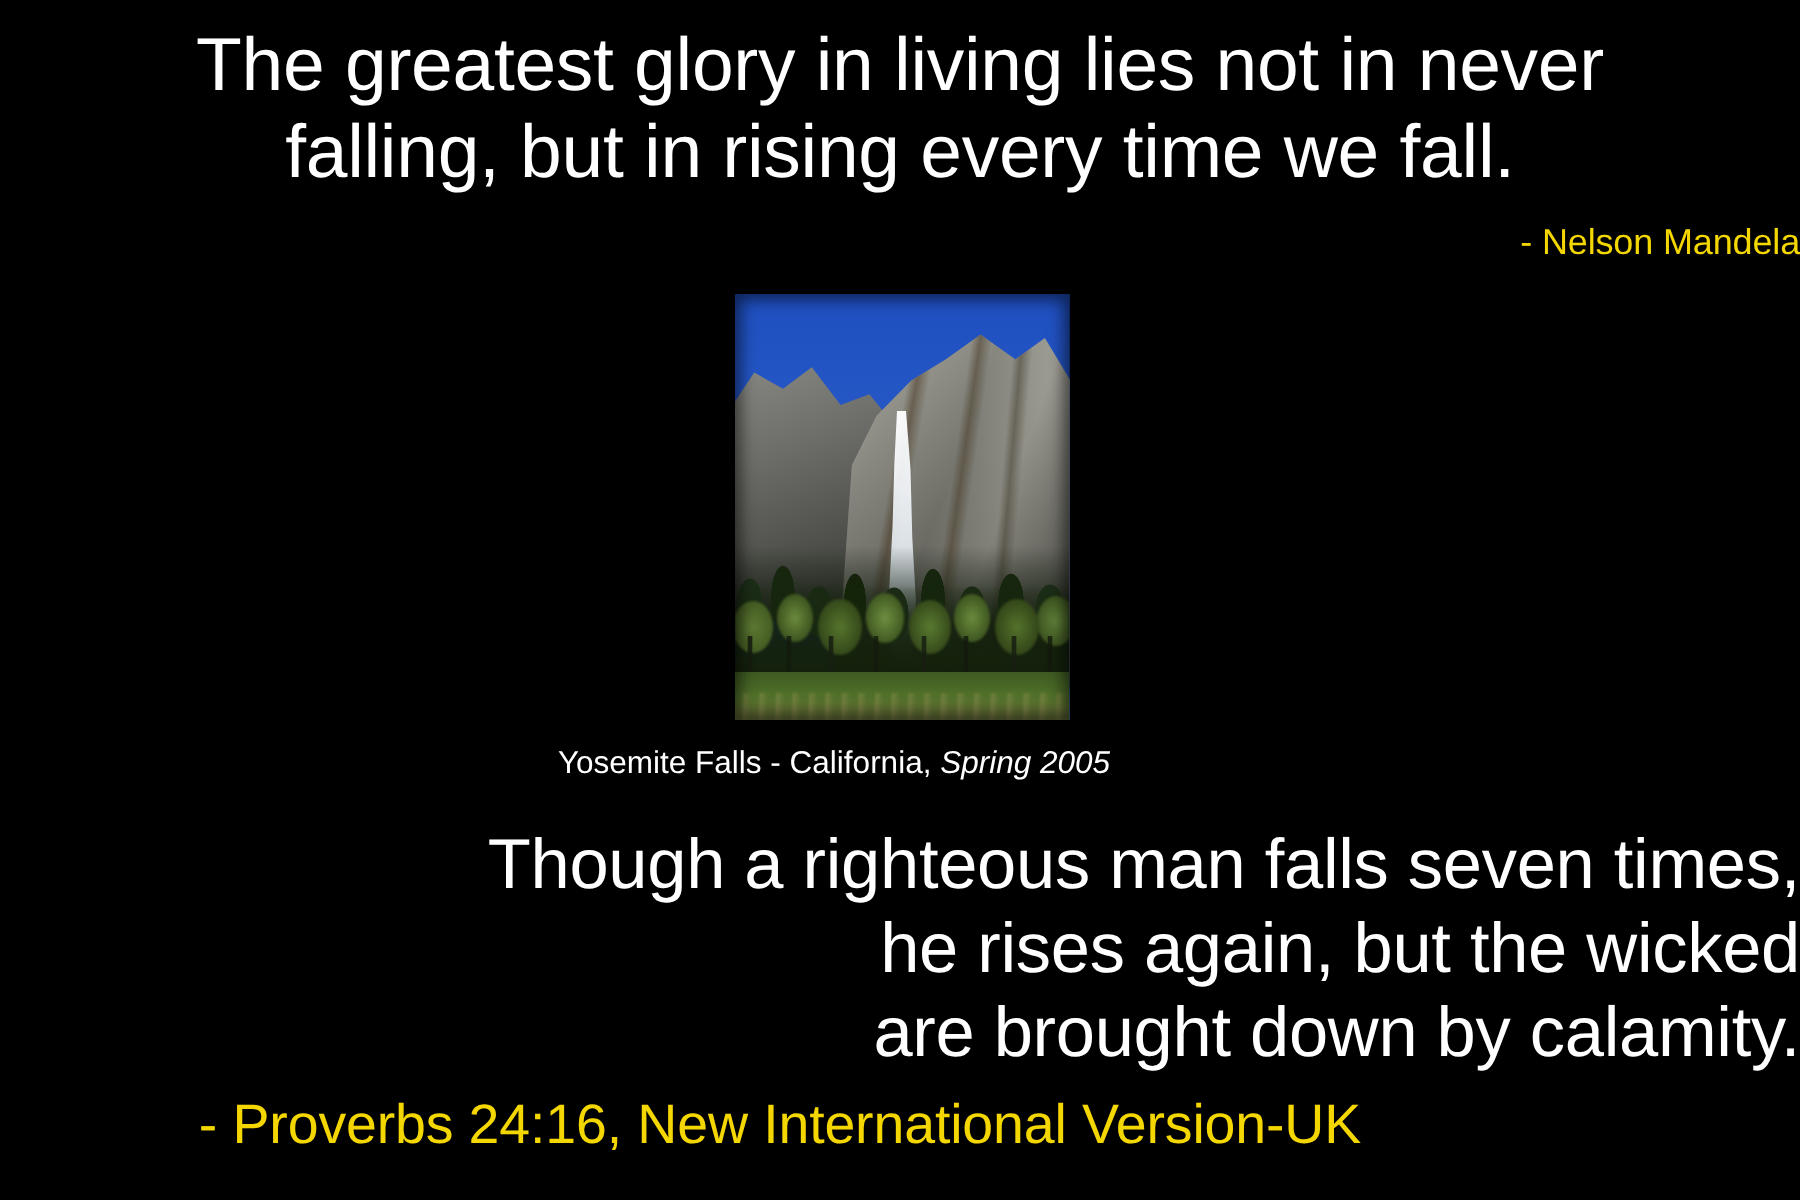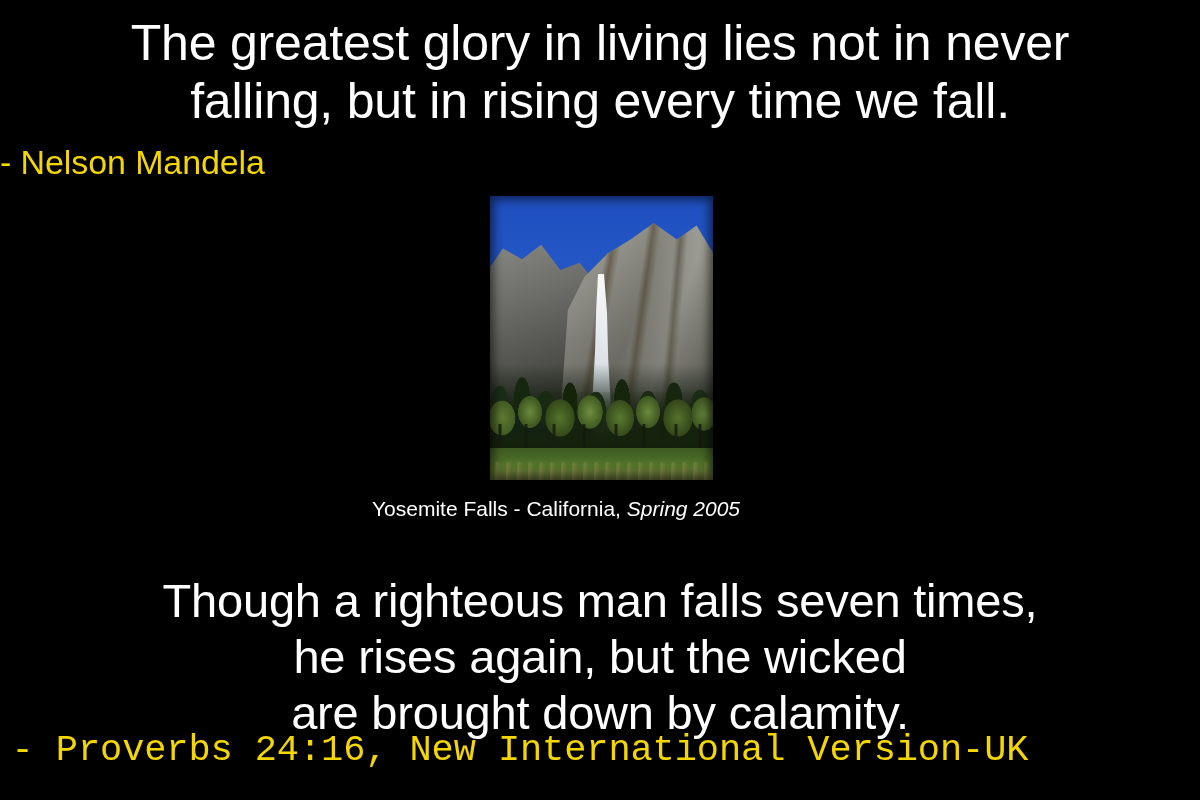--- a/index.html
+++ b/index.html
@@ -28,23 +28,23 @@
     line-height: 58px;
     font-weight: 400;
     letter-spacing: -0.2px;
     white-space: pre-line;
   }
   #top-attrib {
     position: absolute;
     top: 140px;
     left: 0;
     width: 1200px;
-    text-align: left;
+    text-align: right;
     color: #f4d600;
-    font-size: 34px;
+    font-size: 24px;
     line-height: 44px;
     font-weight: 400;
     letter-spacing: -0.1px;
   }
 
   
   #photo-frame {
     position: absolute;
     left: 490px;
     top: 196px;
@@ -184,41 +184,39 @@
     font-weight: 400;
   }
   #photo-caption .ital { font-style: italic; }
 
   
   #bottom-quote {
     position: absolute;
     top: 548px;
     left: 0;
     width: 1200px;
-    text-align: center;
+    text-align: right;
     color: #ffffff;
     font-size: 47px;
     line-height: 56px;
     font-weight: 400;
     letter-spacing: -0.2px;
     white-space: pre-line;
-    margin-top: 25px;
   }
   #bottom-attrib {
     position: absolute;
     top: 728px;
     left: 0;
     width: 1040px;
     text-align: center;
     color: #f4d600;
     font-size: 37px;
     line-height: 44px;
     font-weight: 400;
     letter-spacing: -0.1px;
-    font-family: Liberation Mono, monospace;
   }
 </style>
 </head>
 <body>
 
 <div id="stage">
 
   <div id="top-quote">The greatest glory in living lies not in never
 falling, but in rising every time we fall.</div>
 

